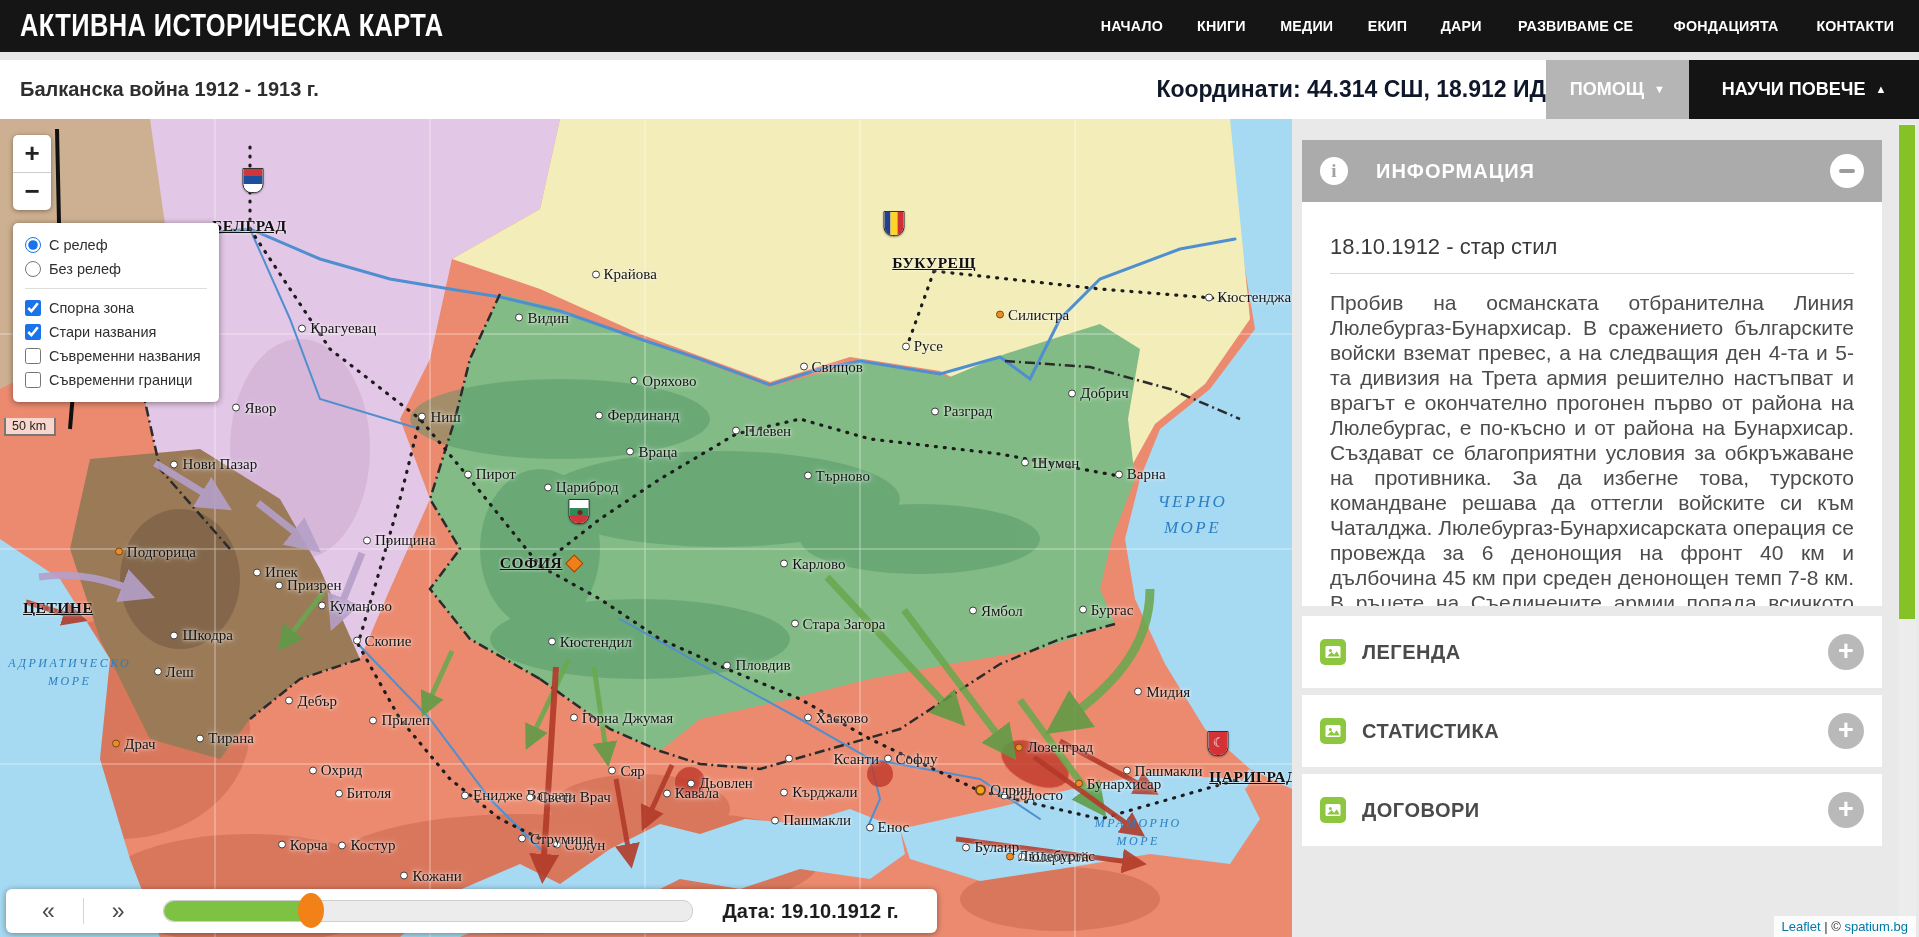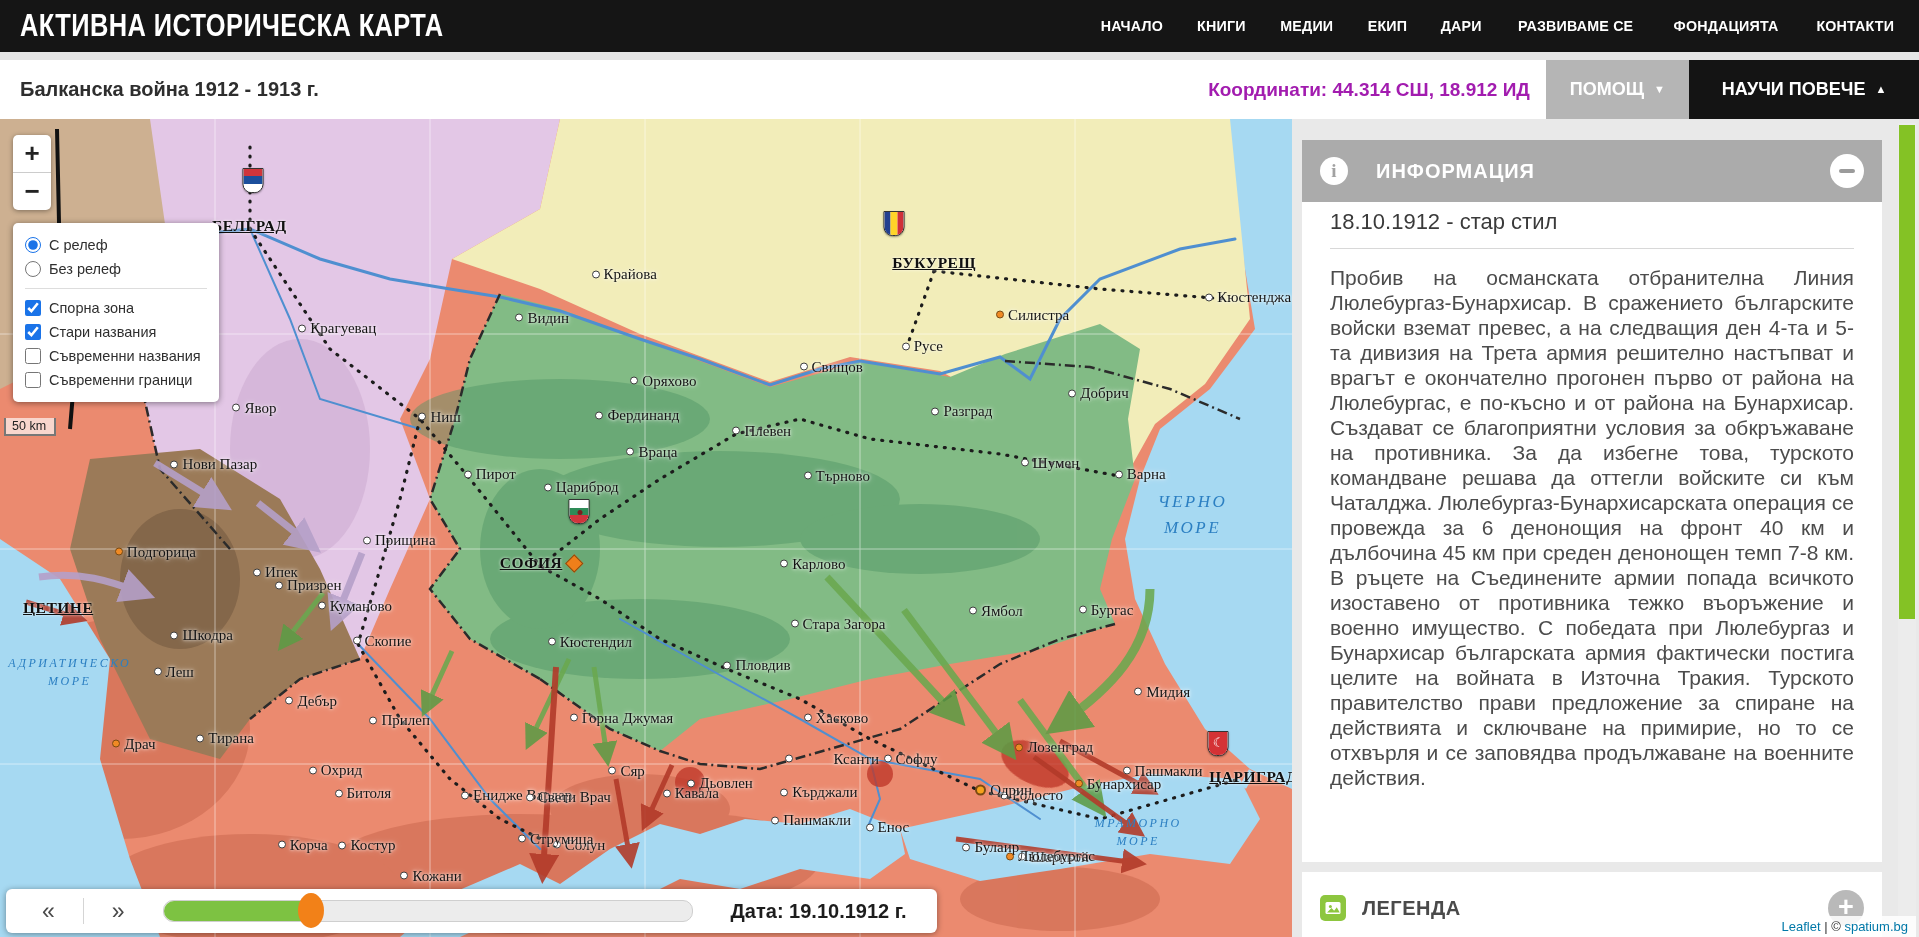--- a/index.html
+++ b/index.html
@@ -10,21 +10,21 @@
   .site-title{color:#fff;font-weight:bold;font-size:31px;letter-spacing:.5px;margin-left:20px;
     transform:scaleX(.82);transform-origin:left center;white-space:nowrap;}
   .nav{display:flex;gap:30px;margin-right:22px;}
   .nav-item{color:#fff;font-size:15.5px;font-weight:bold;letter-spacing:.2px;cursor:pointer;
     transform:scaleX(.92);white-space:nowrap;}
   
   .subbar{position:absolute;left:0;top:52px;width:1919px;height:67px;background:#fff;
     border-top:8px solid #e6e6e6;box-sizing:border-box;display:flex;align-items:center;z-index:55;}
   .map-title{font-size:20px;font-weight:bold;color:#2e2e2e;margin-left:20px;}
   .sub-right{margin-left:auto;display:flex;align-items:center;height:100%;}
-  .coords{font-size:19px;font-weight:bold;color:#a21caf;margin-right:16px;}
+  .coords{font-size:23px;font-weight:bold;color:#0f172a;}
   .btn{height:59px;display:flex;align-items:center;justify-content:center;gap:10px;
     font-weight:bold;font-size:18px;color:#fff;cursor:pointer;box-sizing:border-box;}
   .btn-help{background:#b5b5b5;padding:0 24px;}
   .btn-more{background:#141414;padding:0 28px;min-width:230px;}
   .chev{font-size:11px;line-height:1;}
   
   .map{position:absolute;left:0;top:119px;width:1292px;height:818px;overflow:hidden;background:#eb8a6f;}
   .map svg.geo{position:absolute;left:0;top:0;}
   .map-label{position:absolute;font-family:"Liberation Serif",serif;font-size:15px;color:#141414;
     white-space:nowrap;text-shadow:0 0 3px rgba(255,255,255,.95),0 0 6px rgba(255,255,255,.7);
@@ -61,33 +61,33 @@
   
   .timeline{position:absolute;left:6px;top:889px;width:931px;height:44px;background:#fff;border-radius:6px;
     box-shadow:0 1px 6px rgba(0,0,0,.4);display:flex;align-items:center;z-index:40;box-sizing:border-box;padding:0 26px;}
   .tl-btn{font-size:23px;color:#4a4a4a;cursor:pointer;line-height:1;padding:0 10px;}
   .tl-div{width:1px;height:26px;background:#d5d5d5;margin:0 18px;}
   .slider{position:relative;width:528px;height:20px;border-radius:10px;background:#ececec;
     border:1px solid #cfcfcf;margin-left:28px;flex:none;cursor:pointer;}
   .slider-fill{position:absolute;left:0;top:0;bottom:0;width:28%;background:#7dc242;border-radius:10px 0 0 10px;}
   .knob{position:absolute;top:-8px;left:calc(28% - 13px);width:26px;height:35px;border-radius:50%;
     background:#f28118;cursor:grab;}
-  .tl-date{margin-left:38px;font-size:20px;font-weight:bold;color:#1d1d1d;white-space:nowrap;}
+  .tl-date{margin-left:30px;font-size:20px;font-weight:bold;color:#1d1d1d;white-space:nowrap;}
   
   .panel{position:absolute;left:1292px;top:119px;width:627px;height:818px;background:#e9e9e9;
     box-sizing:border-box;padding:21px 37px 0 10px;z-index:30;}
   .info-head{height:62px;background:#ababab;display:flex;align-items:center;padding:0 18px;cursor:pointer;}
   .info-ico{width:28px;height:28px;border-radius:50%;background:#fff;color:#a2a2a2;
     font-family:"Liberation Serif",serif;font-weight:bold;font-size:19px;display:flex;align-items:center;
     justify-content:center;flex:none;}
   .info-title{color:#fff;font-weight:bold;font-size:20px;letter-spacing:1px;margin-left:28px;}
   .circle-btn{margin-left:auto;width:34px;height:34px;border-radius:50%;background:#fff;display:flex;
     align-items:center;justify-content:center;cursor:pointer;flex:none;}
   .minus-bar{width:16px;height:4px;background:#9b9b9b;border-radius:2px;}
-  .info-body{background:#fff;height:660px;box-sizing:border-box;padding:7px 28px;overflow:hidden;margin-bottom:10px;}
+  .info-body{background:#fff;height:404px;box-sizing:border-box;padding:32px 28px;overflow:hidden;margin-bottom:10px;}
   .entry-title{font-size:22px;color:#3a3a3a;padding-bottom:13px;border-bottom:1px solid #d8d8d8;}
   .entry-text{margin-top:16px;font-size:21px;line-height:25px;color:#4c4c4c;text-align:justify;}
   .acc{background:#fff;height:72px;display:flex;align-items:center;padding:0 18px;margin-bottom:7px;cursor:pointer;}
   .acc-ico{width:26px;height:26px;border-radius:5px;background:#8dc63f;flex:none;display:flex;
     align-items:center;justify-content:center;}
   .acc-label{margin-left:16px;font-size:20px;color:#4a4a4a;font-weight:bold;letter-spacing:.5px;}
   .plus-btn{margin-left:auto;width:36px;height:36px;border-radius:50%;background:#b9b9b9;color:#fff;
     display:flex;align-items:center;justify-content:center;font-size:27px;font-weight:bold;cursor:pointer;flex:none;line-height:1;padding-bottom:2px;box-sizing:border-box;}
   .v-scroll{position:absolute;right:3px;top:4px;width:18px;height:810px;background:#ececec;}
   .v-thumb{position:absolute;left:1px;top:2px;width:16px;height:494px;background:#84c225;cursor:grab;}

